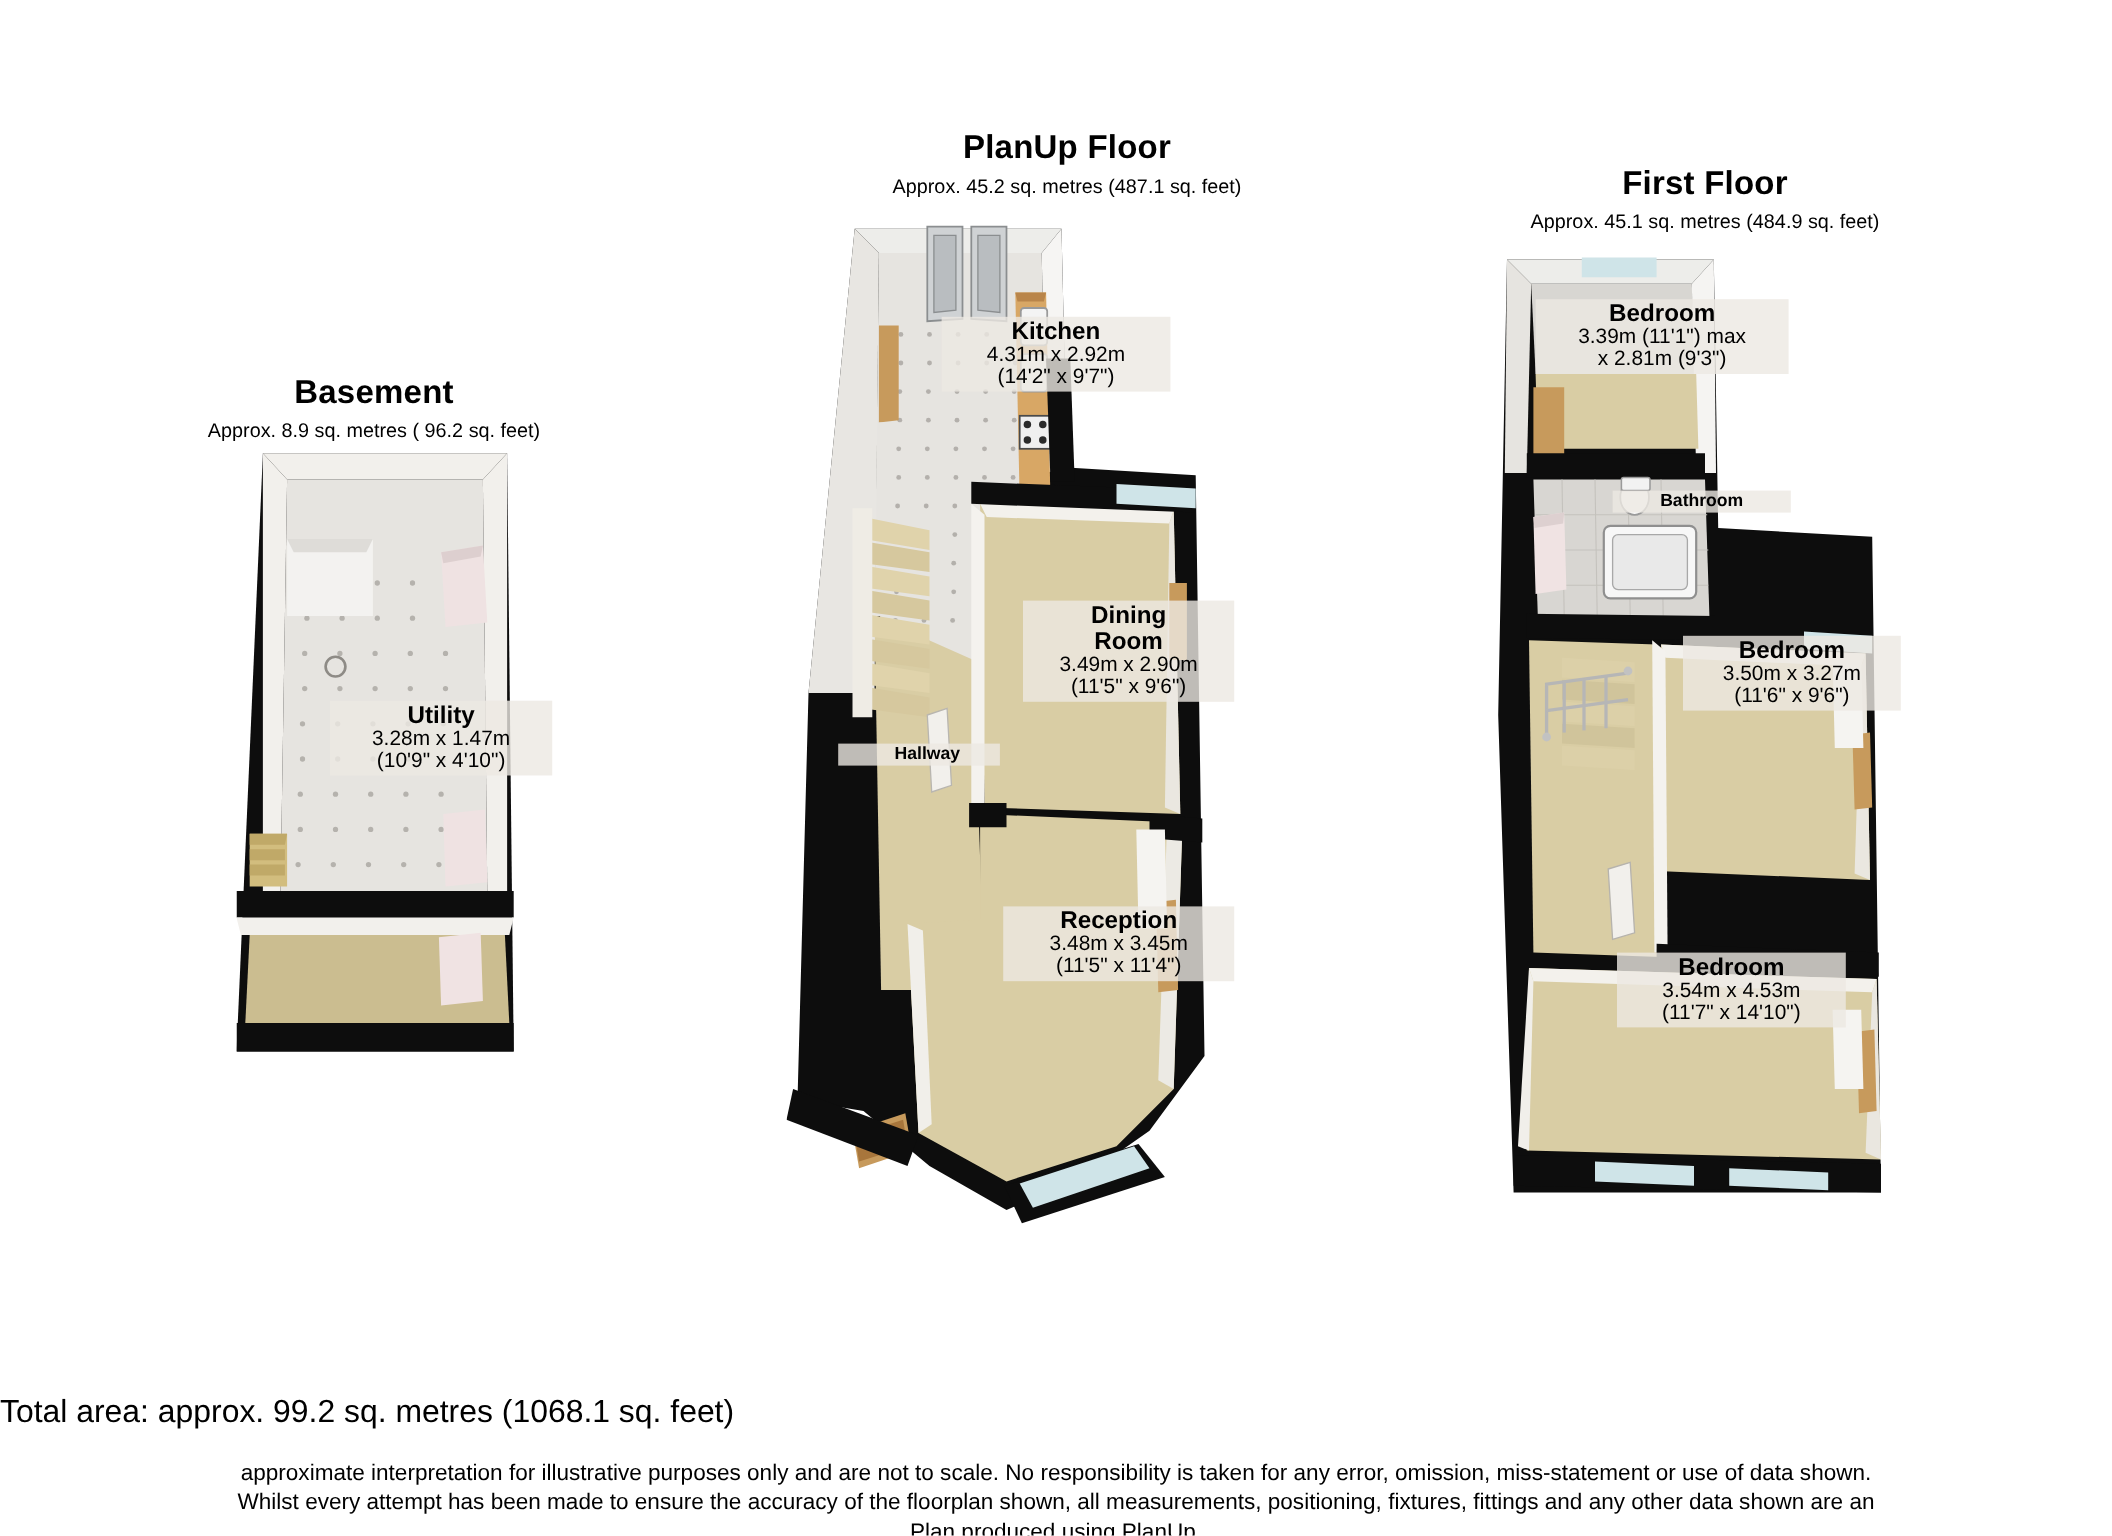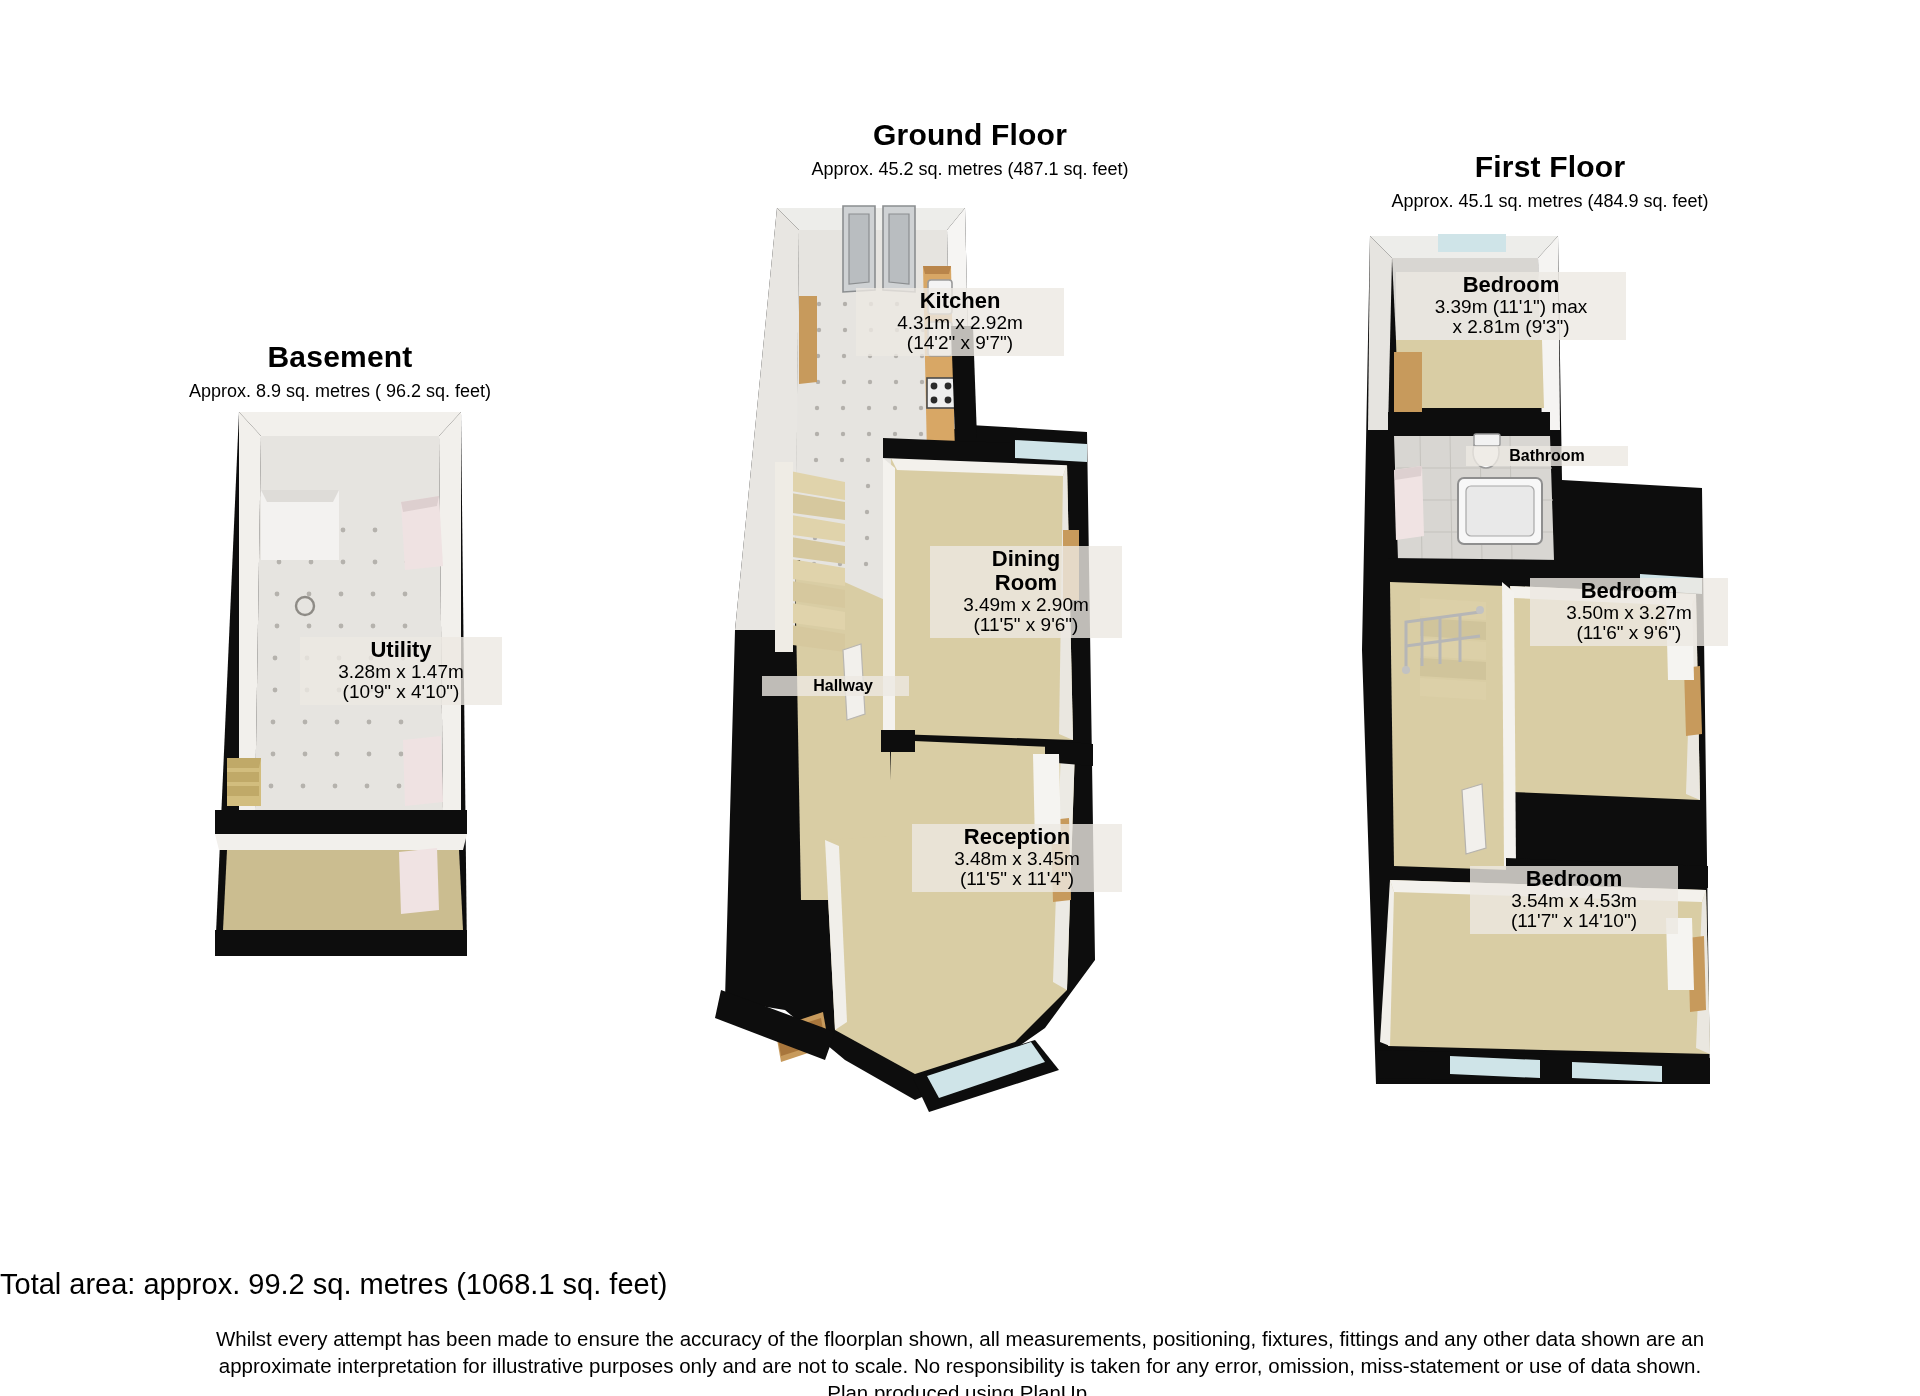--- a/index.html
+++ b/index.html
@@ -187,21 +187,21 @@
   </svg>
 
   <div class="room-label" style="left:300px; top:637px; width:190px;">
     <span class="rname">Utility</span>
     <span class="rdim">3.28m x 1.47m</span>
     <span class="rdim">(10'9" x 4'10")</span>
   </div>
 
 
   <div class="floor-block" style="left:720px; top:118px; width:500px;">
-    <div class="floor-title">Ground Floor</div>
+    <div class="floor-title">PlanUp Floor</div>
     <div class="floor-area">Approx.  45.2 sq. metres (487.1 sq. feet)</div>
   </div>
 
   <svg width="450" height="980" viewBox="0 0 450 980" style="position:absolute; left:715px; top:200px;">
 
     <polygon class="wall" points="62,8 250,8 255,225 372,232 380,760 330,828 270,870 200,900 130,860 70,810 10,800 20,430"></polygon>
 
     <polygon class="floor-tile" points="84,30 232,30 236,228 92,228 86,360 80,360"></polygon>
     <polygon class="floor-tile" points="82,226 236,226 240,400 86,400"></polygon>
 
@@ -475,18 +475,18 @@
 
   <div class="room-label" style="left:1470px; top:866px; width:196px;">
     <span class="rname">Bedroom</span>
     <span class="rdim">3.54m x 4.53m</span>
     <span class="rdim">(11'7" x 14'10")</span>
   </div>
 
   <div class="total-area">Total area: approx.  99.2 sq. metres (1068.1 sq. feet)</div>
 
   <div class="disclaimer">
+    <span class="dl">approximate interpretation for illustrative purposes only and are not to scale.  No responsibility is taken for any error, omission, miss-statement or use of data shown.</span>
     <span class="dl">Whilst every attempt has been made to ensure the accuracy of the floorplan shown, all measurements, positioning, fixtures, fittings and any other data shown are an</span>
-    <span class="dl">approximate interpretation for illustrative purposes only and are not to scale.  No responsibility is taken for any error, omission, miss-statement or use of data shown.</span>
     <span class="dl">Plan produced using PlanUp.</span>
   </div>
 
 </div>
 
 </body></html>

